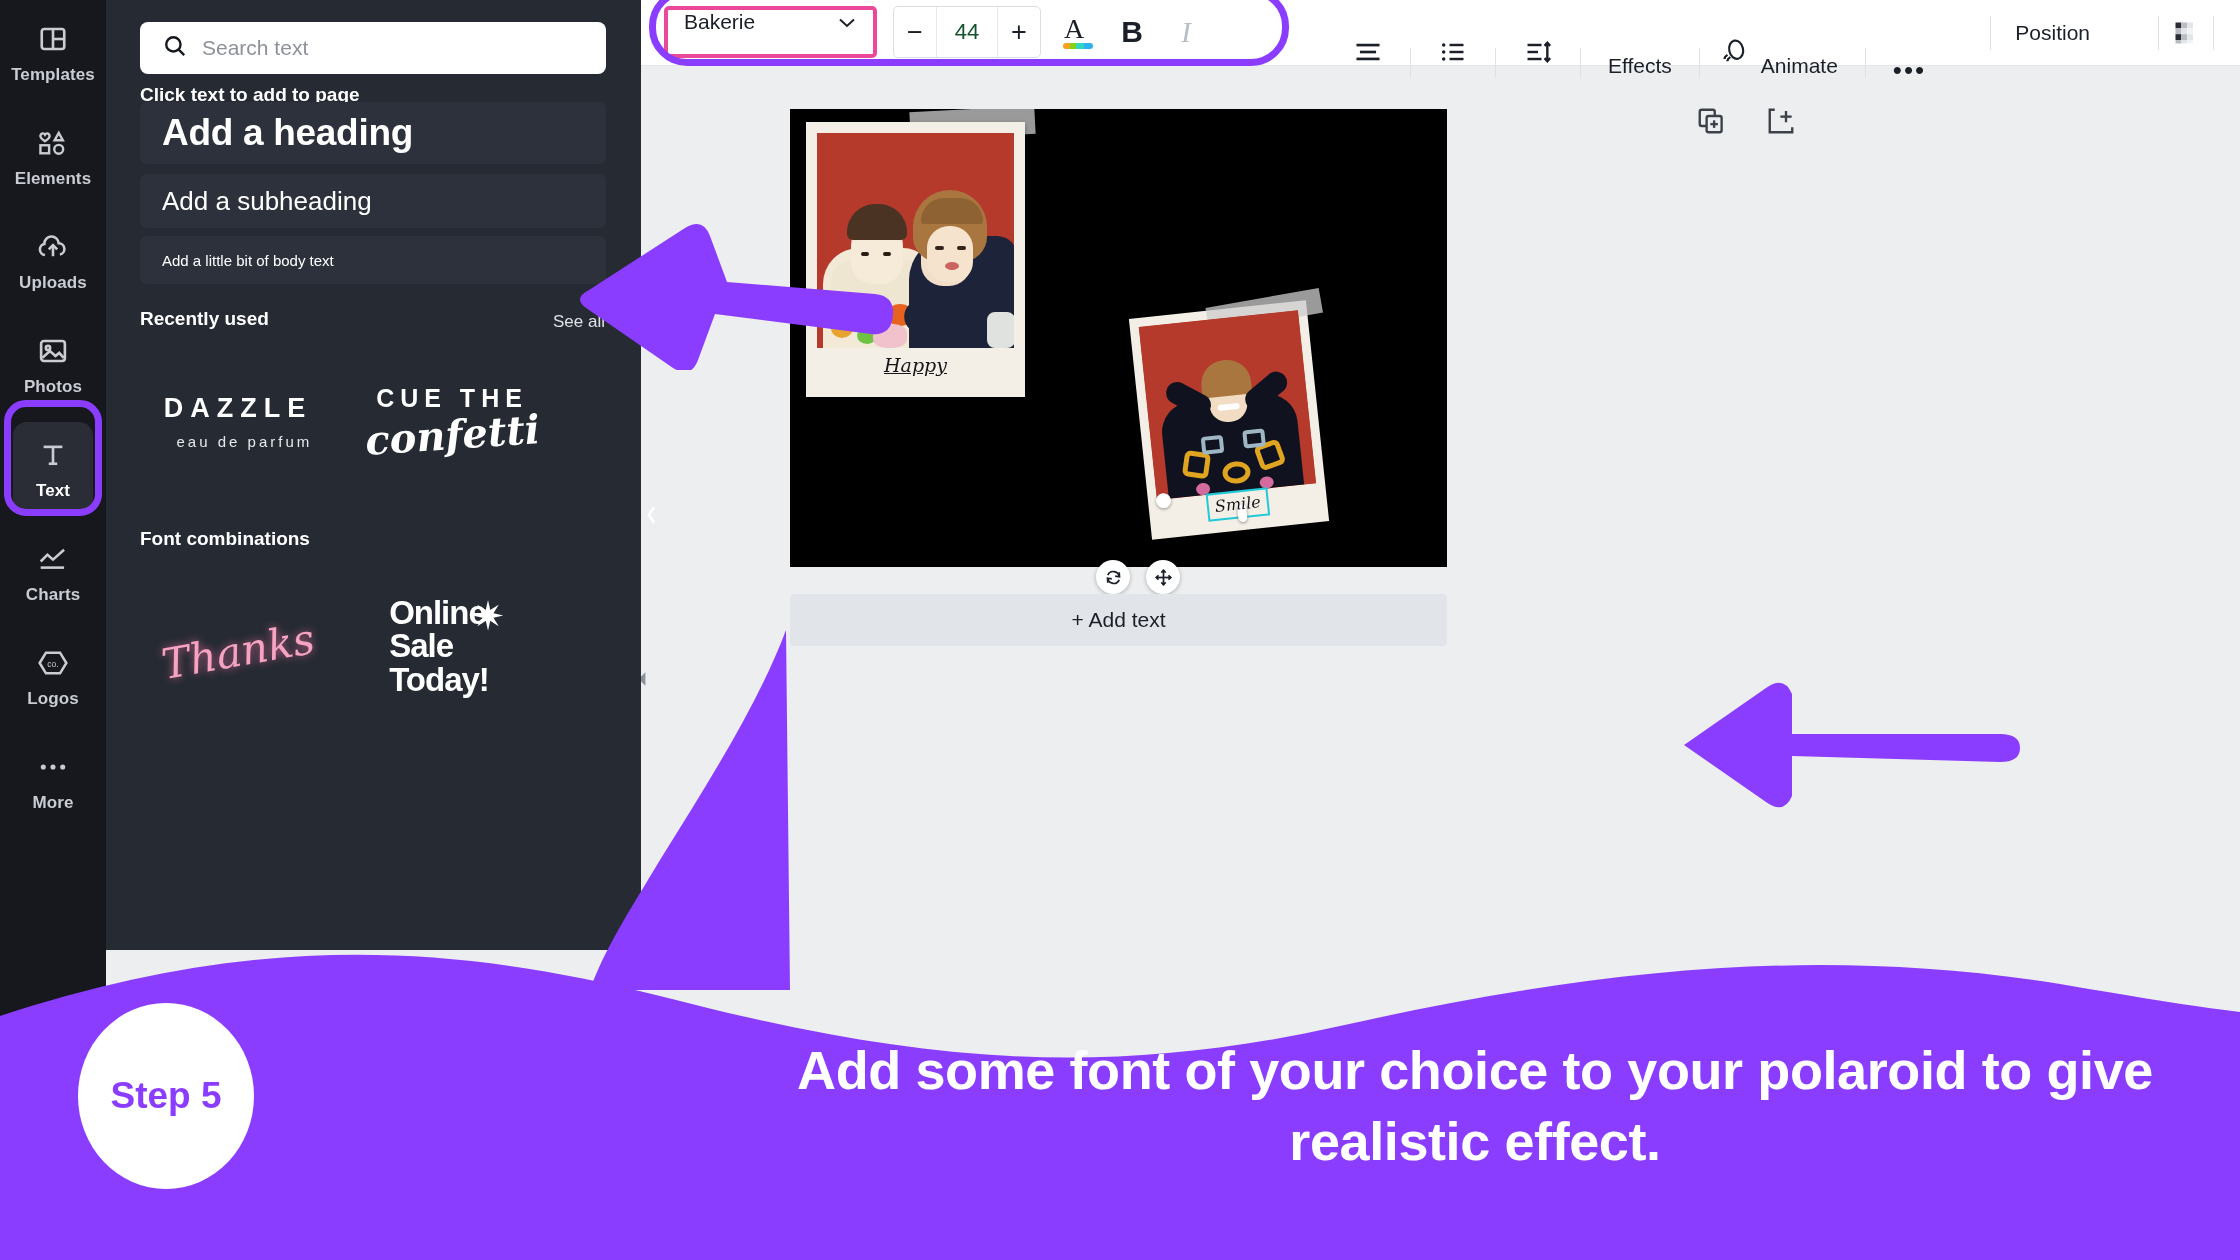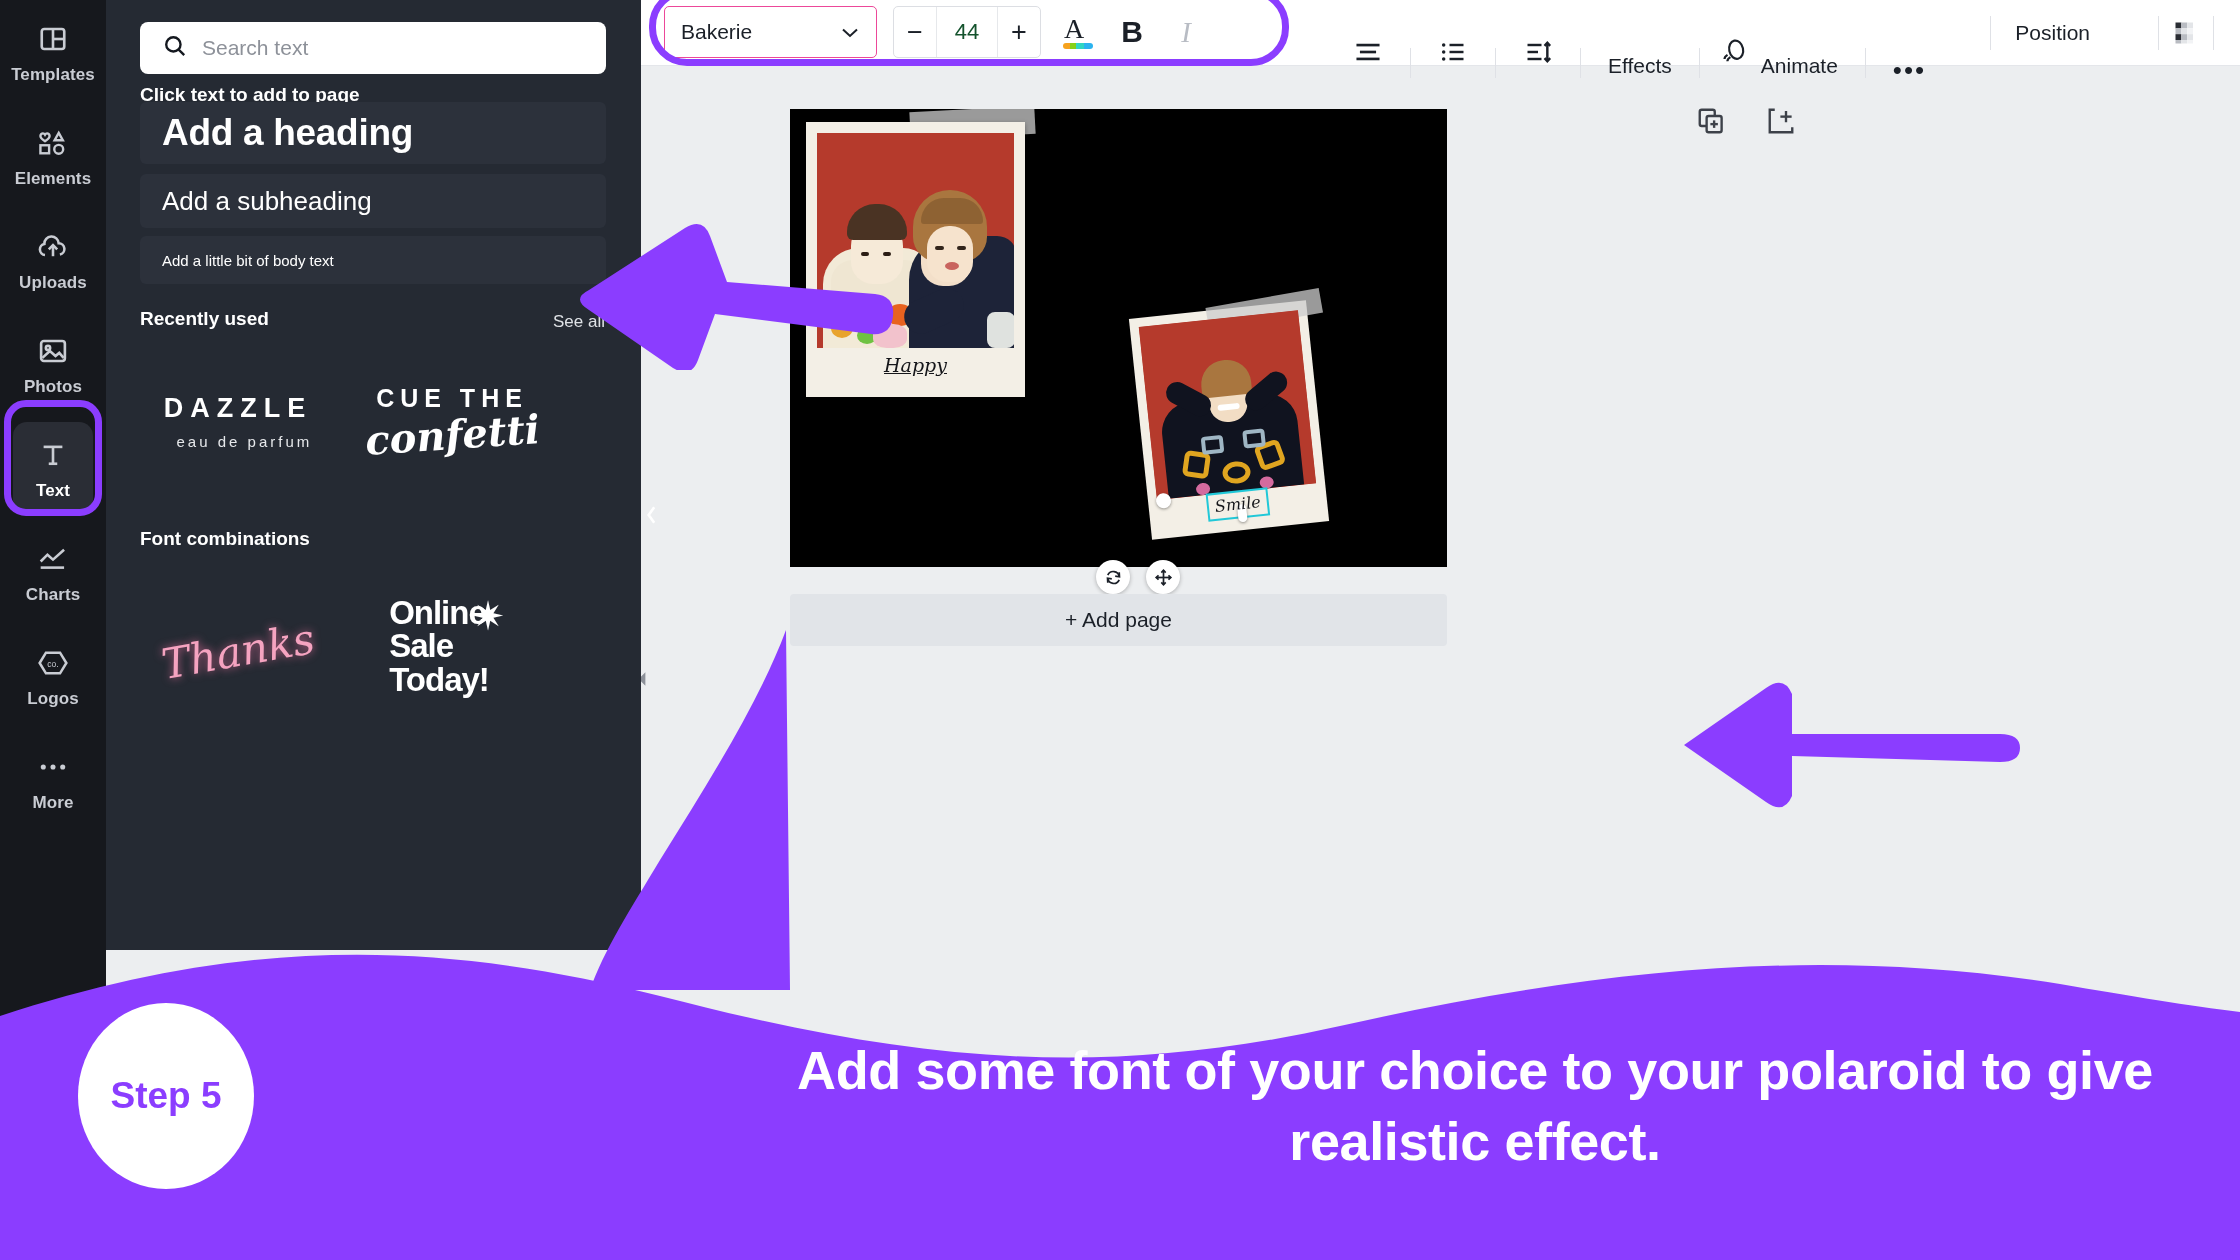--- a/index.html
+++ b/index.html
@@ -98,22 +98,22 @@
   #toolbar {
     position:absolute; left:641px; top:0; right:0; height:66px;
     background:#fff; display:flex; align-items:center; z-index: 15;
     border-bottom: 1px solid #e4e6ea;
   }
   #tb-group {
     position:absolute; left: 23px; top: 6px;
     display:flex; align-items:center; height:52px;
   }
   .font-select {
-    width:213px; height:52px; background:#fff; border:1px solid #ec4899; border-radius:5px;
-    display:flex; align-items:center; justify-content:space-between; padding: 0 16px;
+    width:213px; height:52px; background:#fff; border:4px solid #ec4899; border-radius:5px;
+    display:flex; justify-content:space-between; padding: 0 16px;
     font-size:21px; color:#1b2028; cursor:pointer;
   }
   .font-select svg { stroke:#1b2028; fill:none; stroke-width:2; }
   .size-group {
     margin-left:16px; height:52px; border:1px solid #dcdee3; border-radius:5px;
     display:flex; align-items:center; overflow:hidden;
   }
   .size-btn { width:42px; height:50px; display:flex;align-items:center;justify-content:center;
               font-size:27px; color:#1b2028; cursor:pointer; }
   .size-val { width:62px; text-align:center; font-size:22px; color:#14532d; cursor:text;
@@ -588,21 +588,21 @@
             <line x1="2.5" y1="10" x2="17.5" y2="10"></line>
             <polyline points="7.7,4.8 10,2.3 12.3,4.8"></polyline>
             <polyline points="7.7,15.2 10,17.7 12.3,15.2"></polyline>
             <polyline points="4.8,7.7 2.3,10 4.8,12.3"></polyline>
             <polyline points="15.2,7.7 17.7,10 15.2,12.3"></polyline>
           </svg>
       </div>
     </div>
 
     <div id="addpage">
-      <span>+ Add page</span>
+      <span>+ Add text</span>
     </div>
 
     <div id="bottom-collapse">
       <svg width="14" height="18" viewBox="0 0 12 16">
           <polygon points="9,2 3,8 9,14" fill="#8b8f98" stroke="none"></polygon>
         </svg>
     </div>
   </div>
 
   <div id="overlay">

